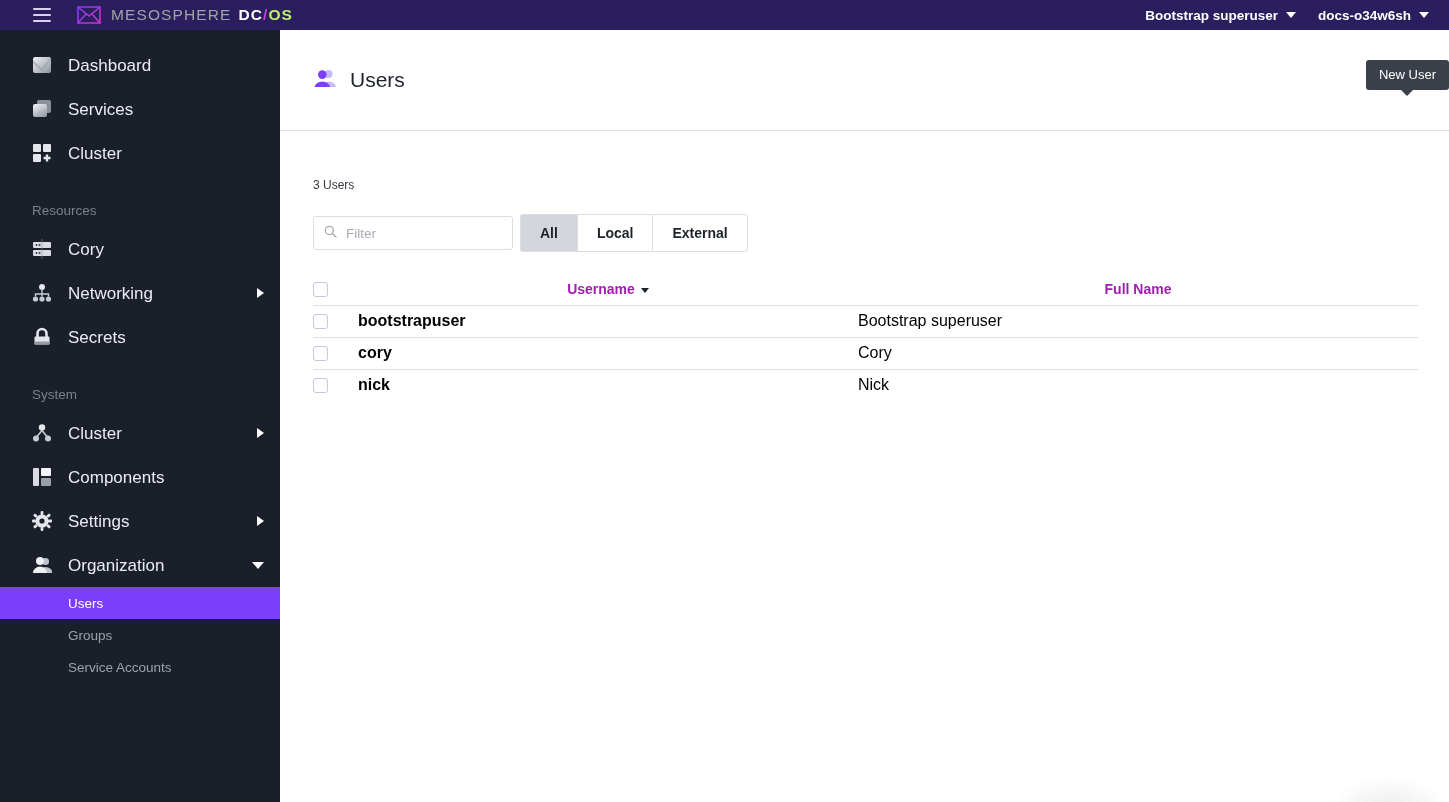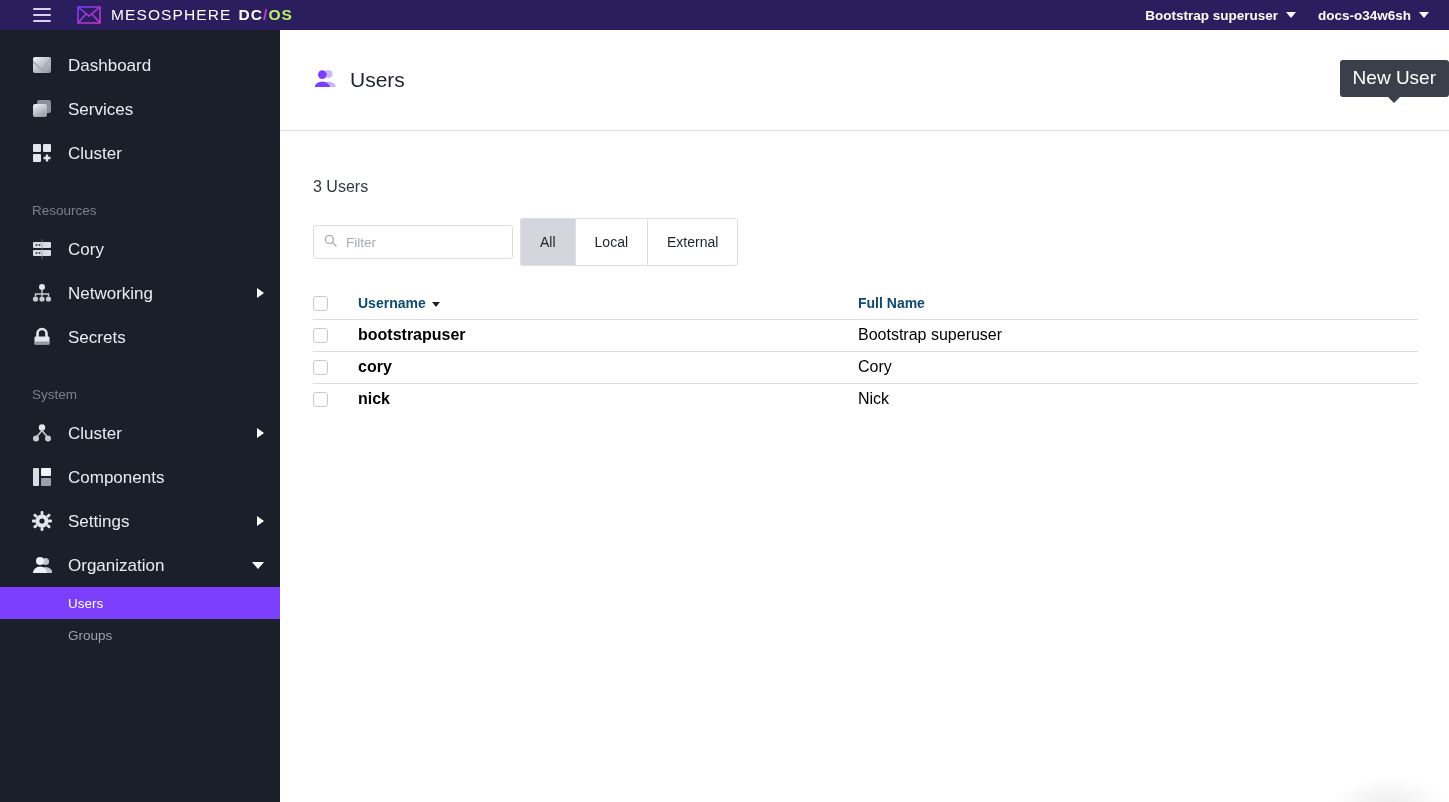--- a/index.html
+++ b/index.html
@@ -26,21 +26,21 @@
   .hamburger span { display:block; height: 2px; width: 100%; background: #d9d2ef; border-radius: 1px; }
 
   .brand { display: flex; align-items: center; margin-left: 26px; cursor: pointer; }
   .brand-logo { width: 24px; height: 20px; }
   .brand-text {
     margin-left: 10px;
     font-size: 15.5px; letter-spacing: 1.1px;
     color: #cfc8e4; font-weight: 400;
     display: flex; align-items: baseline;
   }
-  .brand-text .b-meso { color:#ffffff; }
+  .brand-text .b-meso { color:#a3a3a3; }
   .brand-text .b-dc { color:#ffffff; font-weight: 700; margin-left: 7px; }
   .brand-text .b-slash { color:#c93fd0; font-weight: 700; }
   .brand-text .b-os { color:#bef264; font-weight: 700; }
 
   .topbar-right {
     margin-left: auto; display: flex; align-items: center; margin-right: 20px;
   }
   .topbar-item {
     display: flex; align-items: center; color: #ffffff;
     font-size: 13.5px; font-weight: 700; cursor: pointer;
@@ -114,70 +114,71 @@
   .plus-btn {
     margin-left: auto; width: 30px; height: 30px;
     display:flex; align-items:center; justify-content:center;
     cursor: pointer; position: relative;
   }
   .plus-btn svg { display:block; }
 
   .tooltip {
     position: absolute; top: -5px; right: -22px;
     background: #3b3f4a; color: #ffffff;
-    font-size: 19px; padding: 7px 13px 8px;
+    font-size: 13px; padding: 7px 13px 8px;
     border-radius: 3px; white-space: nowrap;
   }
   .tooltip::after {
     content:""; position:absolute; bottom:-6px; left: 50%; margin-left: -7px;
     width:0; height:0;
     border-left: 7px solid transparent;
     border-right: 7px solid transparent;
     border-top: 7px solid #3b3f4a;
   }
 
   .content { padding: 0 31px 0 33px; }
   .count-line {
-    font-size: 16px; color: #33383f; padding-top: 47px; padding-bottom: 0;
+    font-size: 12px; color: #33383f; padding-top: 47px; padding-bottom: 0;
   }
   .controls { display:flex; align-items:center; margin-top: 22px; }
   .filter-box {
     width: 200px; height: 34px;
     border: 1px solid #dcdee3; border-radius: 3px;
     display:flex; align-items:center; padding: 0 10px;
     background: #ffffff;
     justify-content: center;
   }
   .filter-input {
     border: none; outline: none; font-size: 13.5px; color:#31363d;
     margin-left: 9px; width: 100%; background: transparent;
     font-family: "Liberation Sans", sans-serif;
   }
   .filter-input::placeholder { color: #a6abb3; }
 
   .btn-group { display:flex; margin-left: 7px; }
   .btn-group button {
-    height: 48px; padding: 0 19px;
+    height: 38px; padding: 0 19px;
     border: 1px solid #dcdee3; border-right: none;
     background: #ffffff; font-size: 14px; color:#1e232b;
     font-family: "Liberation Sans", sans-serif;
     cursor: pointer;
+    font-weight: bold;
   }
   .btn-group button:first-child { border-radius: 3px 0 0 3px; }
   .btn-group button:last-child { border-right: 1px solid #dcdee3; border-radius: 0 3px 3px 0; }
   .btn-group button.active { background: #d3d6dd; }
 
   table.users { width: 1105px; border-collapse: collapse; margin-top: 22px; table-layout: fixed; }
   table.users th, table.users td { text-align: left; padding: 0; }
   col.c-check { width: 45px; }
   col.c-user { width: 500px; }
   col.c-full { width: 560px; }
   table.users thead th {
-    height: 31px; font-size: 14px; color:#0c4a6e; font-weight: 700;
-    vertical-align: middle; border-bottom: 1px solid #dcdee3;
+    height: 31px; font-size: 14px; color:#a21caf; font-weight: 700;
+    vertical-align: middle; border-bottom: 1px solid #dcdee3; text-align: center;
   }
   table.users tbody td {
     height: 32px; font-size: 16px; color:#000000;
     vertical-align: middle; border-bottom: 1px solid #dcdee3;
   }
   table.users tbody tr:last-child td { border-bottom: none; }
   td.u-name { font-weight: 700; color:#1e232b; }
 
   .chk {
     width: 15px; height: 15px; border: 1px solid #c9c5dd;
@@ -390,20 +391,23 @@
       </span>
       <span class="nav-label">Organization</span>
       <i class="nav-arrow open"></i>
     </div>
 
     <div class="sub-item active">
       <span>Users</span>
     </div>
     <div class="sub-item">
       <span>Groups</span>
+    </div>
+    <div class="sub-item">
+      <span>Service Accounts</span>
     </div>
   </div>
 
   <div class="main">
 
     <div class="page-header">
       <div class="page-title-wrap">
         <span>
           <svg width="22" height="22" viewBox="0 0 22 22">
             <circle cx="14.5" cy="7" r="4" fill="#c6b8fb"></circle>

